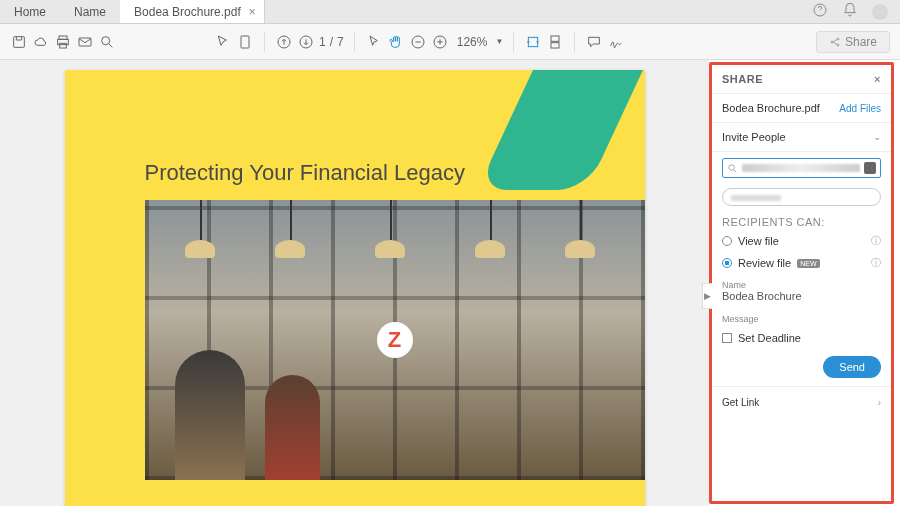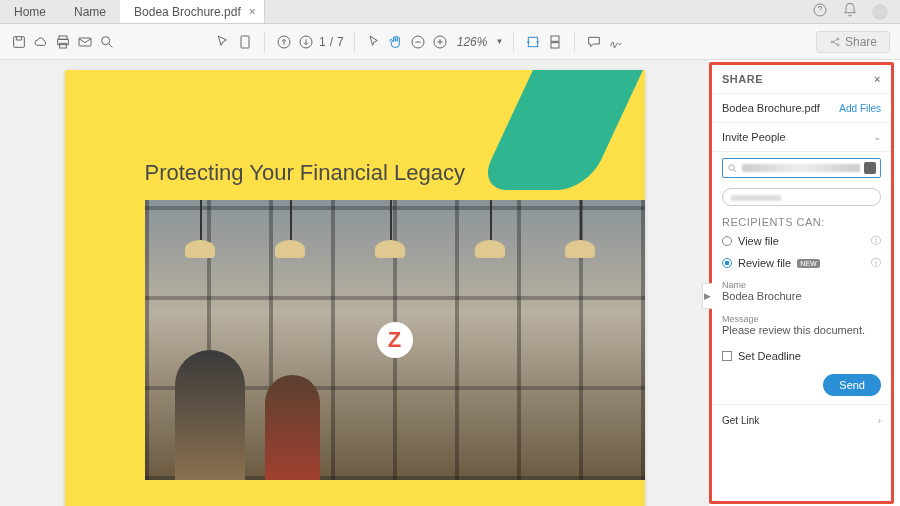--- a/index.html
+++ b/index.html
@@ -9,21 +9,21 @@
 .top-tabs .tab { padding: 0 14px; height: 100%; display: flex; align-items: center; cursor: pointer; }
 .top-tabs .doc-tab { background: #fff; border-right: 1px solid #d0d0d0; padding: 0 8px 0 14px; gap: 8px; }
 .top-tabs .flex-spacer { flex: 1; }
 .top-tabs .right-icons { display: flex; gap: 14px; padding-right: 12px; align-items: center; color: #888; }
 .avatar-circle { width: 16px; height: 16px; border-radius: 50%; background: #d8d8d8; }
 
 .toolbar { height: 36px; background: #f7f7f7; border-bottom: 1px solid #ddd; display: flex; align-items: center; padding: 0 10px; gap: 4px; color: #666; font-size: 12px; }
 .toolbar .ico { width: 18px; height: 18px; display: flex; align-items: center; justify-content: center; cursor: pointer; }
 .toolbar .sep { width: 1px; height: 20px; background: #ddd; margin: 0 6px; }
 .toolbar .page-info { display: flex; align-items: center; gap: 4px; }
-.toolbar .zoom { padding: 0 4px; font-style: italic; }
+.toolbar .zoom { padding: 0 4px; }
 .share-btn { margin-left: auto; background: #eee; border: 1px solid #ddd; border-radius: 3px; padding: 3px 12px; font-size: 12px; color: #888; cursor: pointer; display: flex; align-items: center; gap: 4px; }
 
 .main { display: flex; height: calc(506px - 60px); position: relative; }
 .doc-area { flex: 1; background: #f0f0f0; overflow: hidden; position: relative; display: flex; justify-content: center; padding-top: 10px; }
 .page { width: 580px; height: 494px; background: #fde047; box-shadow: 0 1px 4px rgba(0,0,0,0.15); position: relative; overflow: hidden; }
 .green-shape { position: absolute; top: 0; right: 30px; width: 110px; height: 120px; background: #2fb690; transform: skewX(-25deg); border-radius: 0 0 30px 30px; }
 .page-title { position: absolute; top: 90px; left: 80px; font-size: 22px; font-weight: 300; color: #4a4a4a; }
 .photo { position: absolute; top: 130px; left: 80px; width: 500px; height: 280px; background: linear-gradient(180deg, #8a9499 0%, #b8b0a0 40%, #6a5a40 100%); overflow: hidden; }
 .photo::before { content: ""; position: absolute; inset: 0; background: repeating-linear-gradient(90deg, rgba(20,20,20,0.35) 0 4px, transparent 4px 62px), repeating-linear-gradient(0deg, rgba(20,20,20,0.3) 0 4px, transparent 4px 90px); }
 .lamp { position: absolute; width: 30px; height: 18px; background: #e0c990; border-radius: 50% 50% 4px 4px; top: 40px; }
@@ -257,21 +257,20 @@
     </div>
     <div class="radio-row">
       <span class="radio sel"></span>
       <span>Review file</span>
       <span class="badge-new">NEW</span>
       <span class="info-ico">ⓘ</span>
     </div>
     <div class="field-label">Name</div>
     <div class="field-value">Bodea Brochure</div>
     <div class="field-label">Message</div>
-    <div class="field-value">Please review this document.</div>
     <div class="deadline-row">
       <span class="chk"></span>
       <span>Set Deadline</span>
     </div>
     <button class="send-btn">Send</button>
     <div style="border-top:1px solid #eee;"></div>
     <div class="getlink">
       <span>Get Link</span>
       <span style="color:#aaa;">›</span>
     </div>

